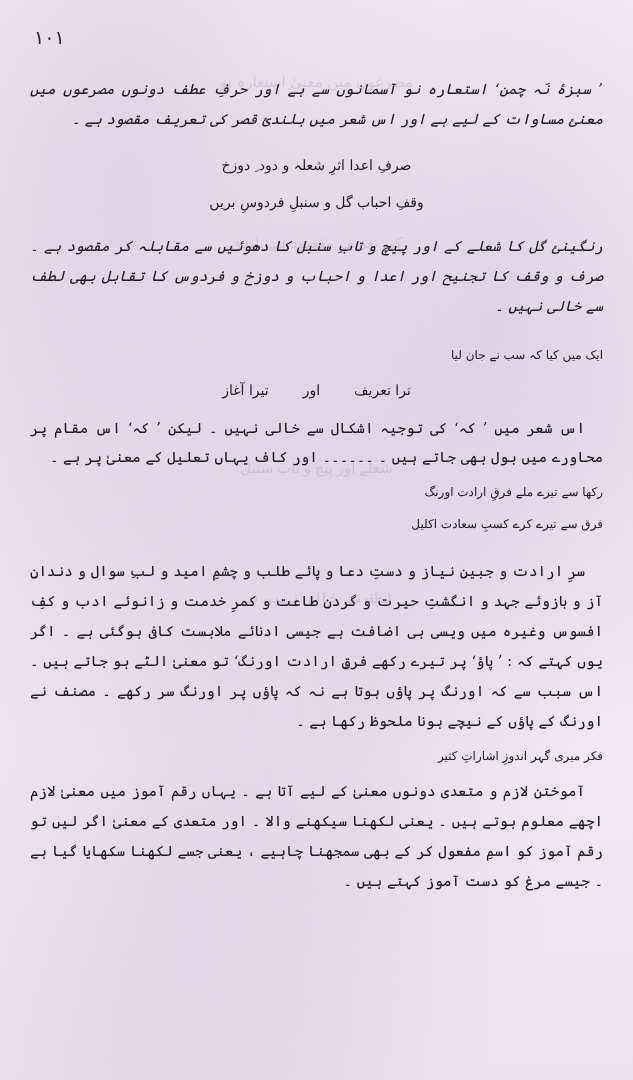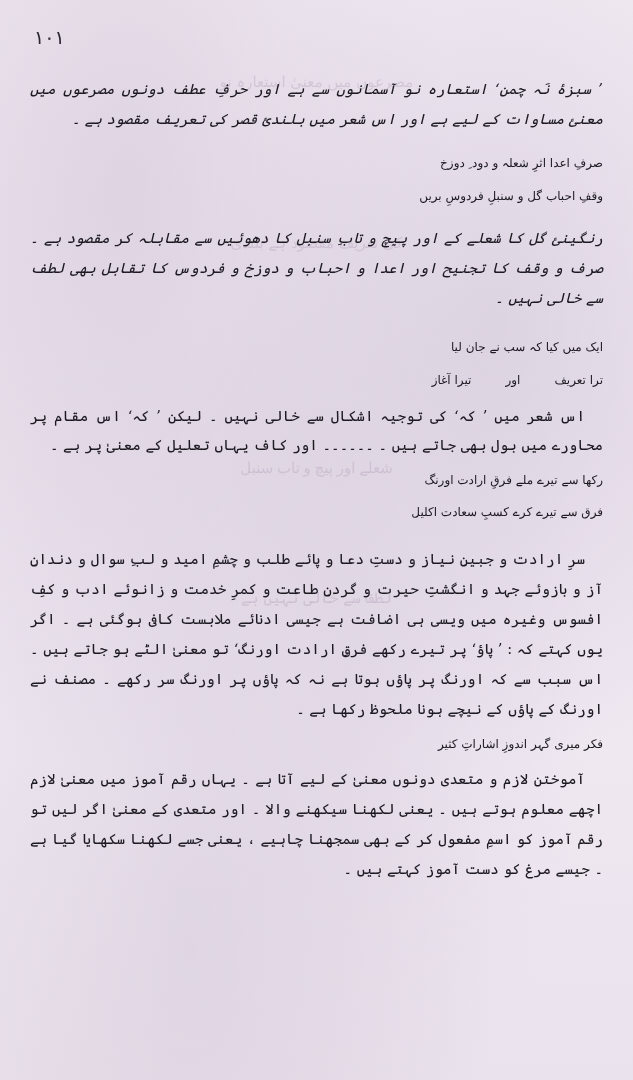--- a/index.html
+++ b/index.html
@@ -66,26 +66,26 @@
     font-family: "DejaVu Serif", serif;
   }
   .para {
     font-size: 14.6px;
     line-height: 2.05;
     margin: 0 0 2px 0;
     text-indent: 18px;
   }
   .para.no-indent { text-indent: 0; font-style: italic; }
   .verse {
-    font-size: 12px;
+    font-size: 14px;
     line-height: 2.0;
     margin: 9px 0 9px 0;
     display: flex;
     flex-direction: row-reverse;
-    justify-content: flex-end;
+    justify-content: center;
     gap: 34px;
     text-align: center;
   }
   .verse .hemistich {
     white-space: nowrap;
   }
   .verse-single {
     font-size: 12px;
     line-height: 2.0;
     margin: 8px 0;

